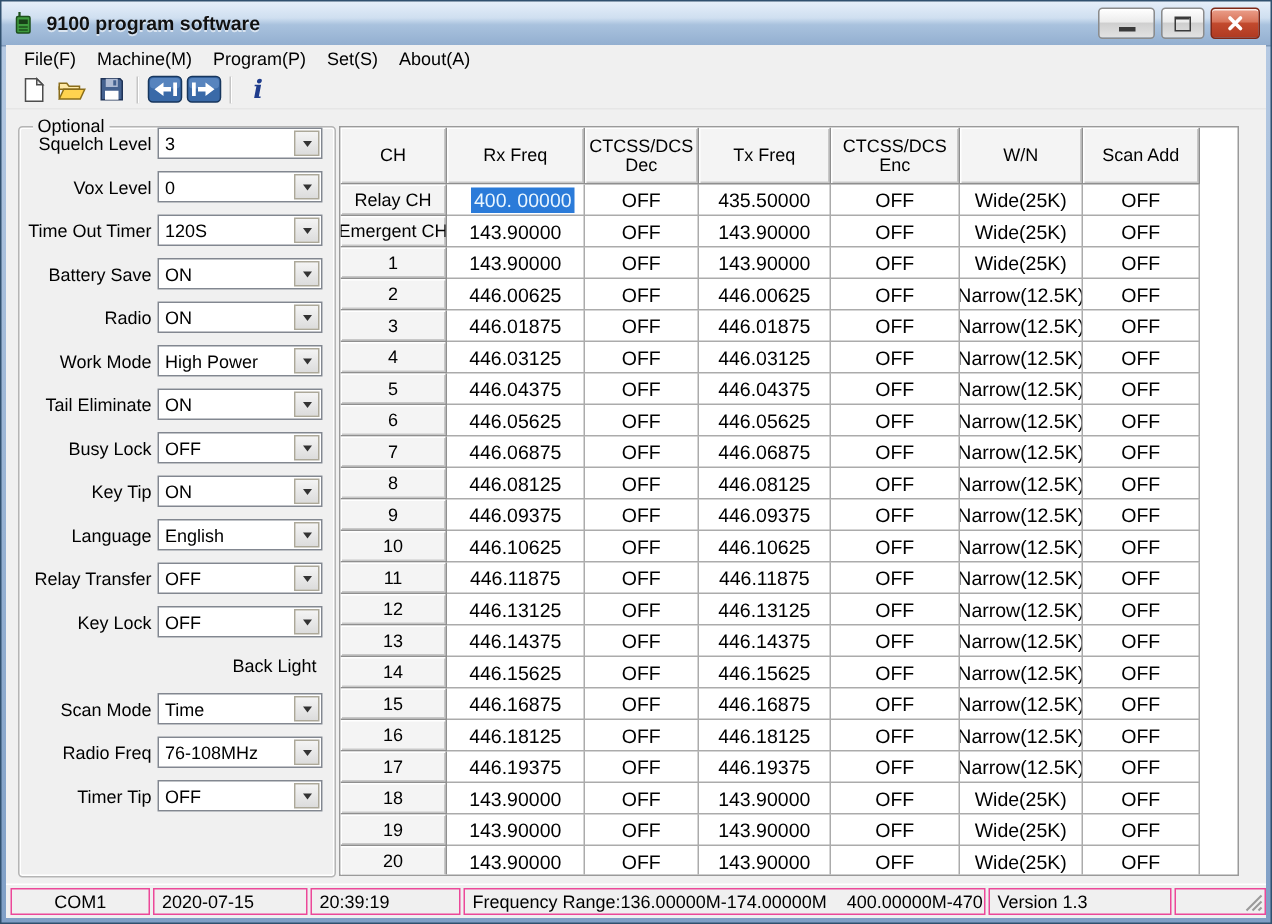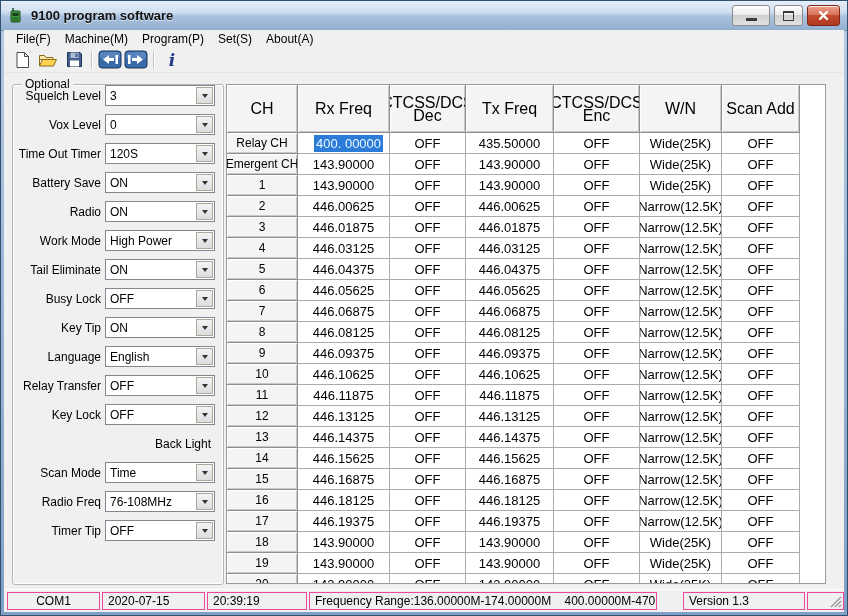--- a/index.html
+++ b/index.html
@@ -67,21 +67,21 @@
     background:#fff;border:1px solid #9a9a9a;box-sizing:border-box;overflow:hidden;
   }
   .grid-head{display:flex;}
   .grid-row{display:flex;}
   .cell{
     box-sizing:border-box;display:flex;align-items:center;justify-content:center;
     border-right:1px solid #ababab;border-bottom:1px solid #ababab;
     white-space:nowrap;overflow:hidden;font-size:13px;
   }
   .grid-head .cell{
-    height:48px;background:#f4f4f4;font-size:16px;line-height:13px;white-space:normal;
+    height:38px;background:#f4f4f4;font-size:12px;line-height:13px;white-space:normal;
     text-align:center;border-right-color:#8f8f8f;border-bottom-color:#8f8f8f;
     box-shadow:inset 1px 1px 0 #ffffff, inset -1px -1px 0 #c8c8c8;
   }
   .grid-row .cell{height:21px;}
   .cell.rowhead{
     background:#f4f4f4;font-size:12px;border-right-color:#8f8f8f;border-bottom-color:#8f8f8f;
     box-shadow:inset 1px 1px 0 #ffffff, inset -1px -1px 0 #c8c8c8;padding:0 1px;
   }
   .col-ch{width:71px;flex:0 0 71px;}
   .col-rx{width:92px;flex:0 0 92px;}
@@ -98,21 +98,21 @@
     border-top:1px solid #ffffff;display:flex;align-items:center;padding-left:3px;gap:2px;
   }
   .sb-panel{
     height:18px;line-height:17px;box-sizing:border-box;border:1px solid #ec4899;
     padding:0 5px;white-space:pre;overflow:hidden;background:#f0f0f0;
   }
   .sb-com{width:93px;text-align:center;}
   .sb-date{width:103px;}
   .sb-time{width:100px;}
   .sb-freq{width:348px;}
-  .sb-ver{width:122px;margin-left:24px;}
+  .sb-ver{width:122px;}
   .sb-grip{flex:1;position:relative;}
   .grip-svg{position:absolute;right:1px;bottom:1px;}
 </style>
 </head>
 <body>
 
 <div class="titlebar">
   <svg class="app-icon" viewBox="0 0 16 16">
     <line x1="4" y1="1" x2="4" y2="4" stroke="#1c4f1c" stroke-width="1.5"></line>
     <rect x="2" y="4" width="9" height="11" rx="1" fill="#3e9b3e" stroke="#1c4f1c"></rect>

